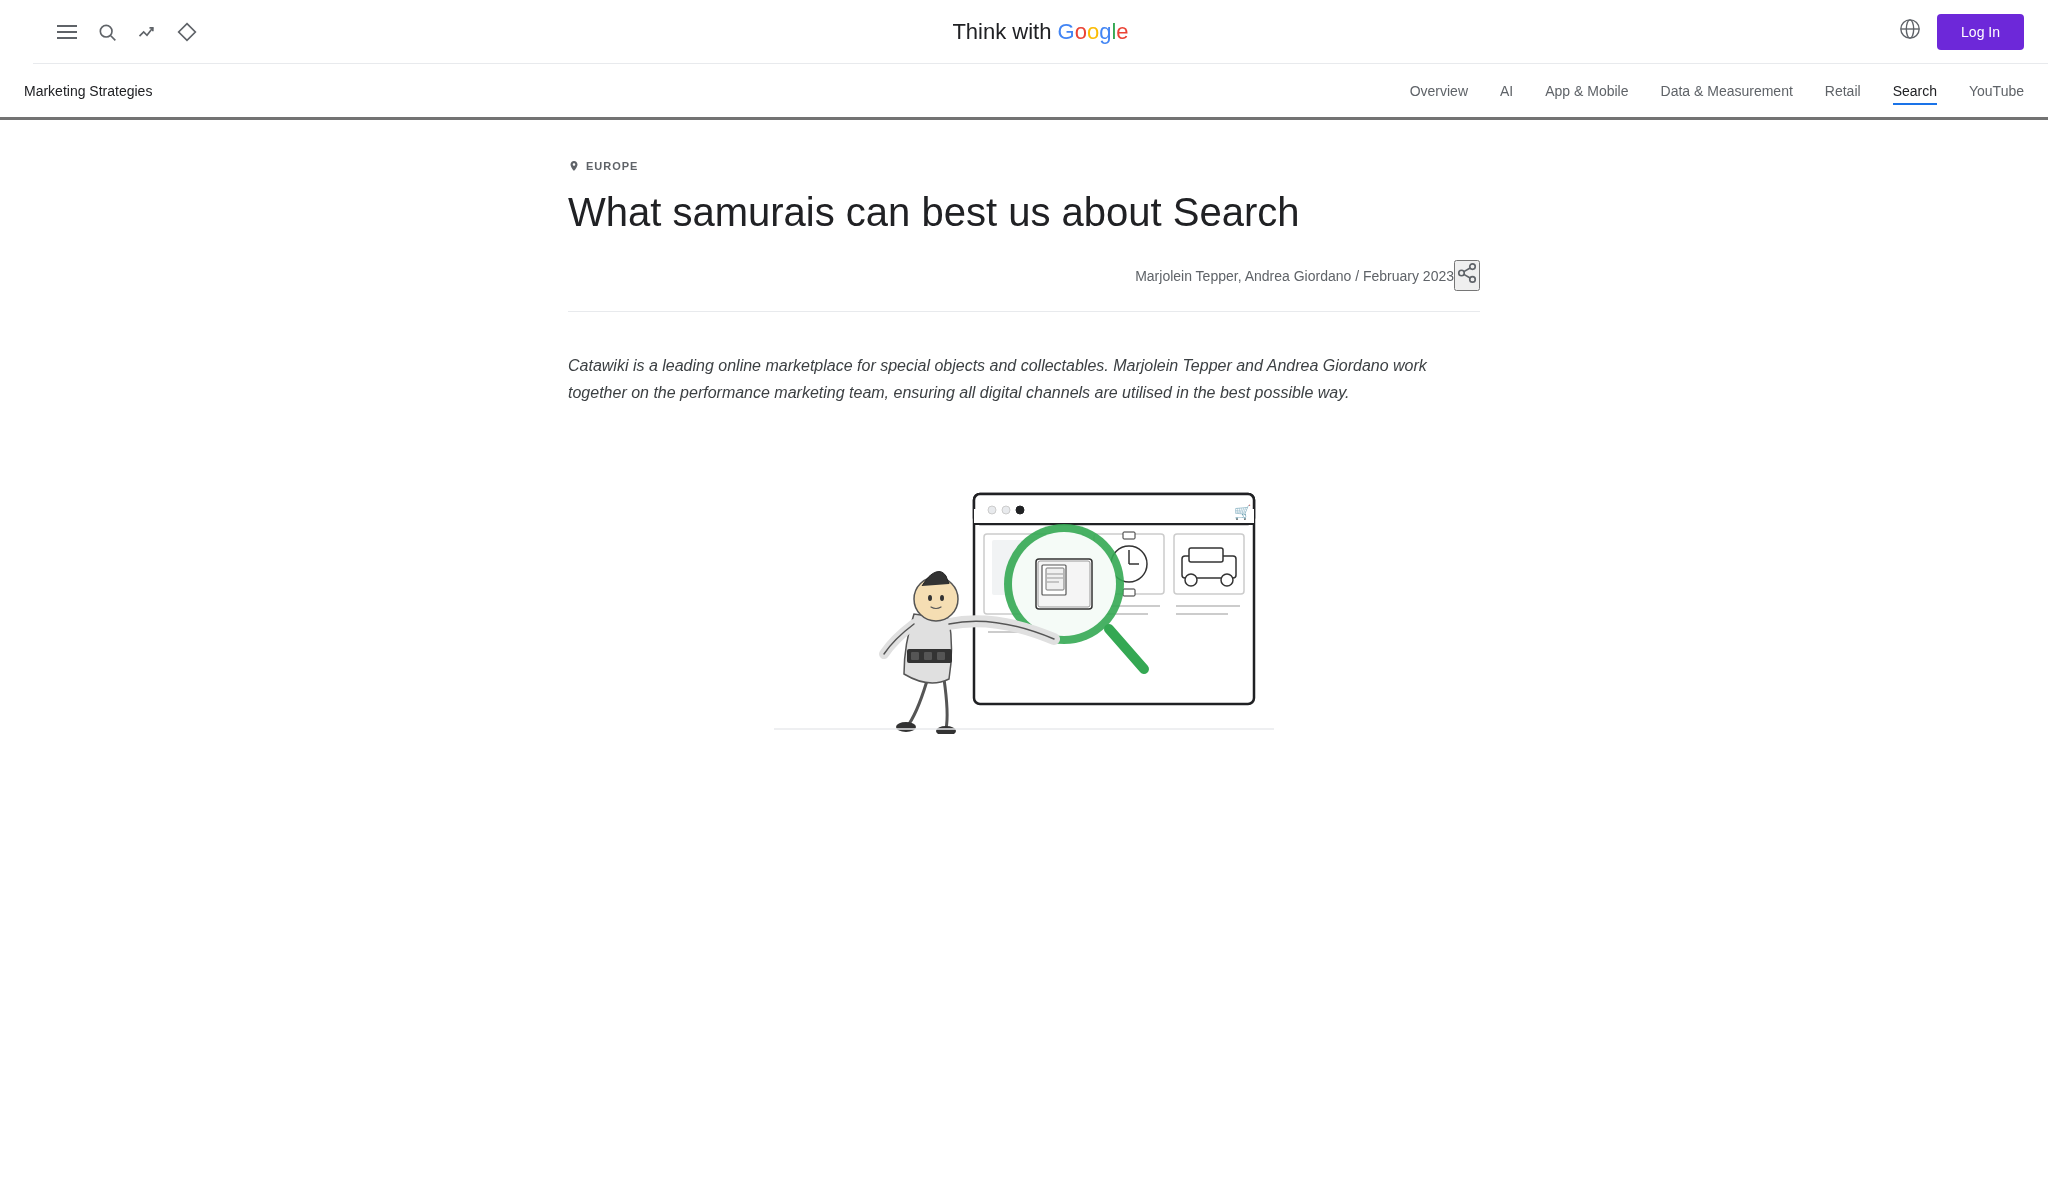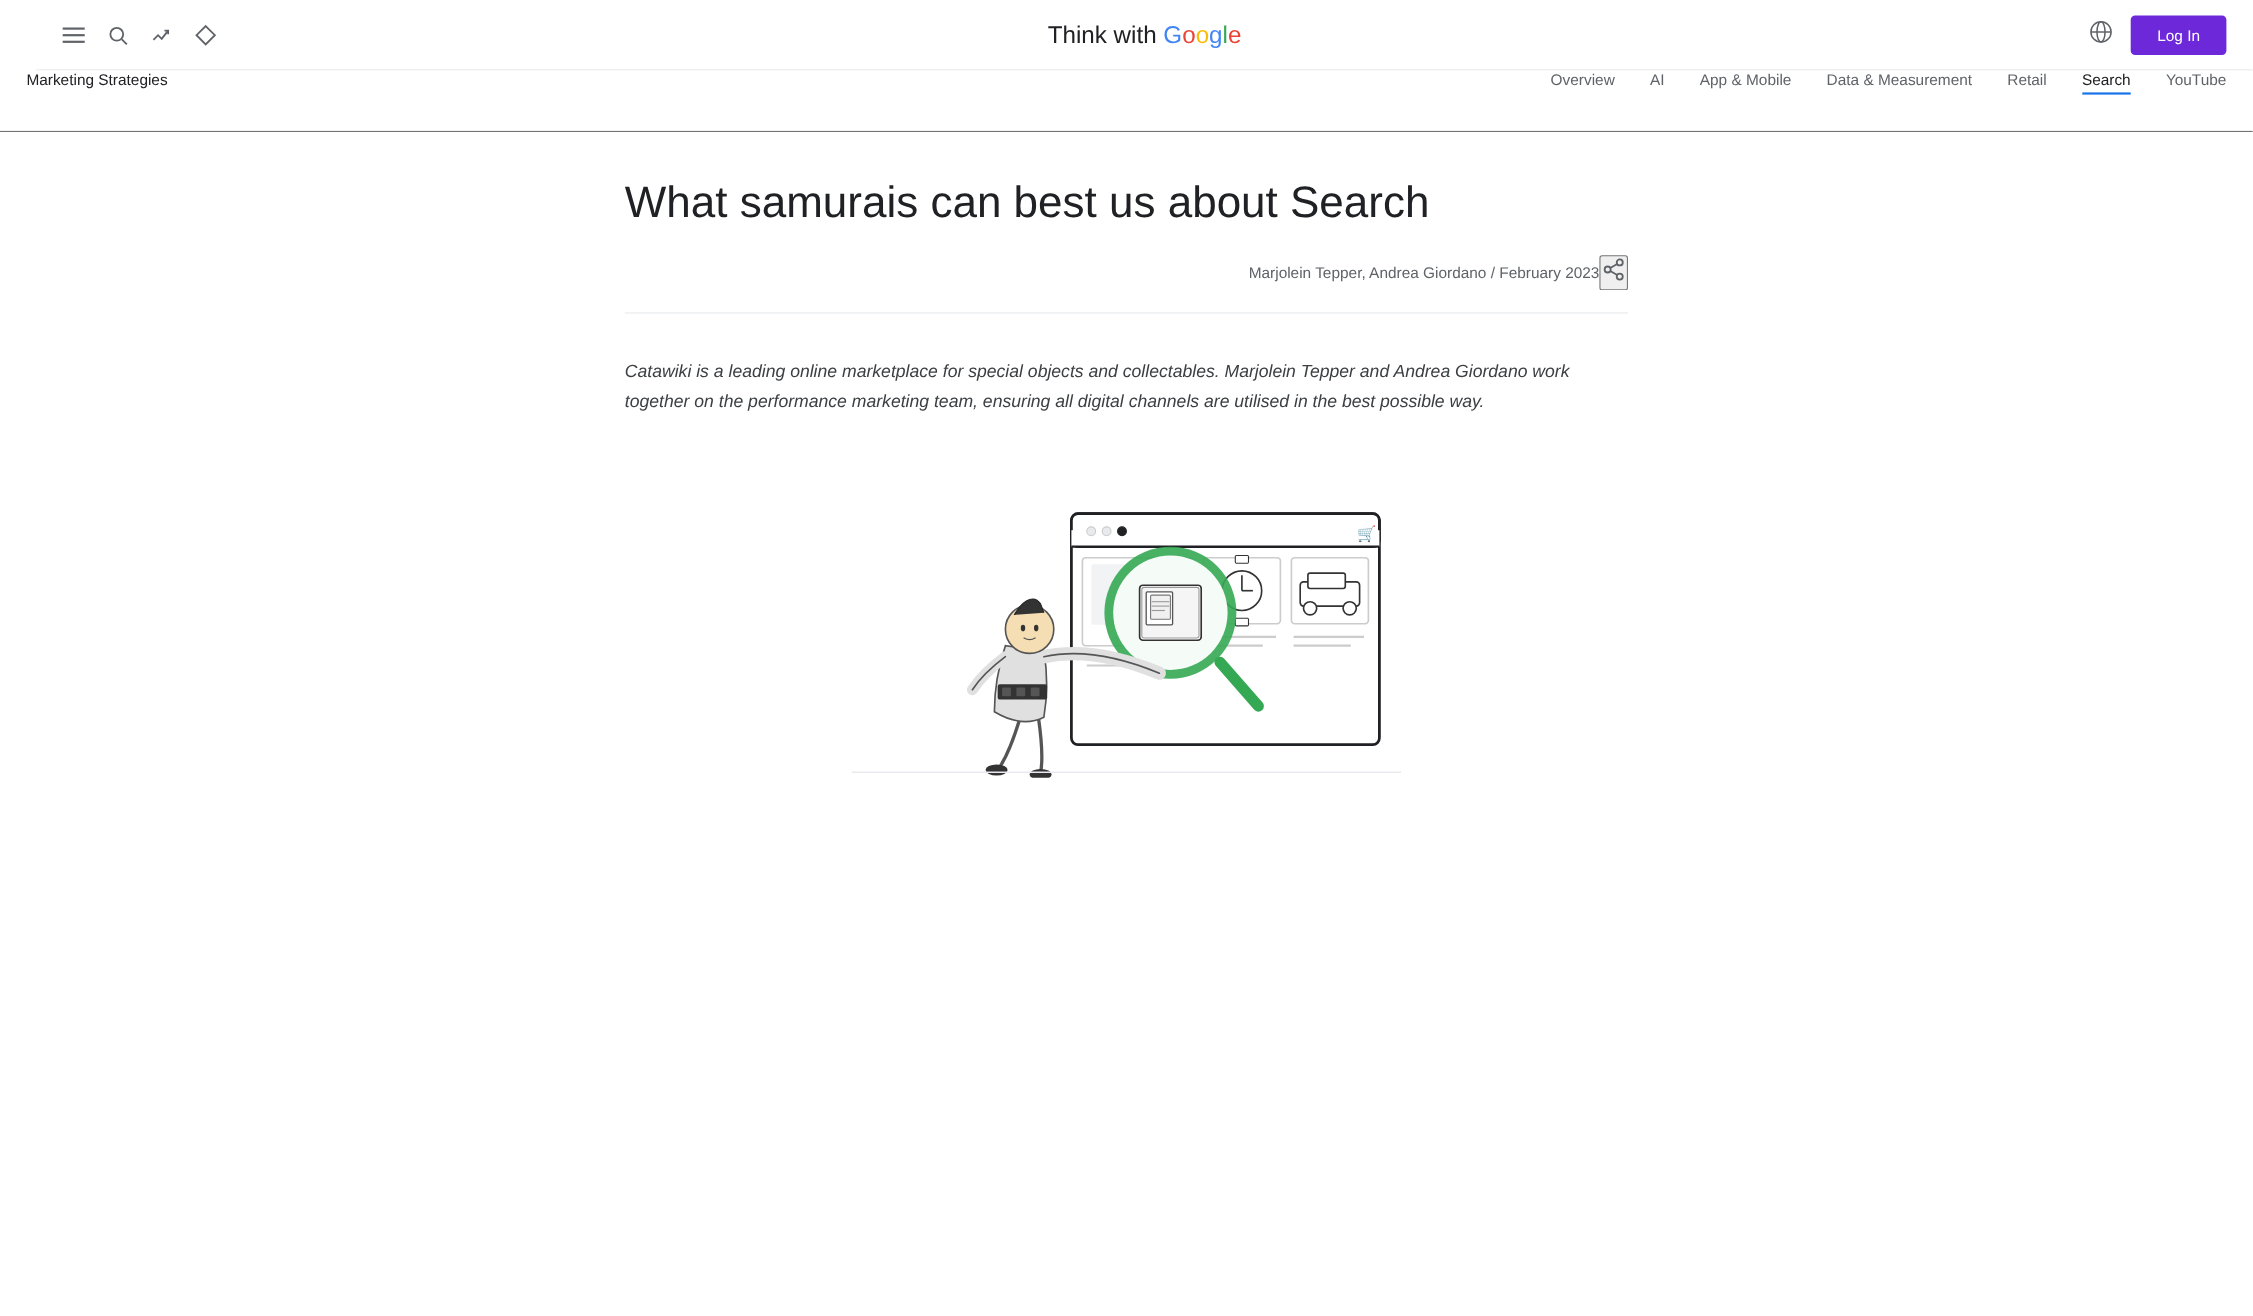--- a/index.html
+++ b/index.html
@@ -77,24 +77,24 @@
       background: none;
       border: none;
       cursor: pointer;
       color: #5f6368;
       font-size: 20px;
     }
 
     
     .second-nav {
       display: flex;
-      align-items: flex-start;
+      align-items: center;
       padding: 0 24px;
       height: 56px;
-      border-bottom: 1px solid #737373;
+      border-bottom: 3px solid #737373;
     }
     .section-title {
       font-size: 14px;
       font-weight: 500;
       color: #202124;
       margin-right: auto;
     }
     .nav-links {
       display: flex;
       align-items: center;
@@ -253,20 +253,26 @@
       <a>Search</a>
     </li>
     <li>
       <a>YouTube</a>
     </li>
   </ul>
 </nav>
 
 <main class="main-content">
 
+  <div class="region-tag">
+    <svg width="12" height="12" viewBox="0 0 24 24" fill="#5f6368">
+      <path d="M12 2C8.13 2 5 5.13 5 9c0 5.25 7 13 7 13s7-7.75 7-13c0-3.87-3.13-7-7-7zm0 9.5c-1.38 0-2.5-1.12-2.5-2.5s1.12-2.5 2.5-2.5 2.5 1.12 2.5 2.5-1.12 2.5-2.5 2.5z"></path>
+    </svg>
+    <span>EUROPE</span>
+  </div>
 
   <h1 class="article-title">What samurais can best us about Search</h1>
 
   <div class="article-meta">
     <span class="article-authors">Marjolein Tepper, Andrea Giordano / February 2023</span>
     <button class="share-icon">
       <svg width="22" height="22" viewBox="0 0 24 24" fill="none" stroke="#5f6368" stroke-width="1.8">
         <circle cx="18" cy="5" r="3"></circle>
         <circle cx="6" cy="12" r="3"></circle>
         <circle cx="18" cy="19" r="3"></circle>

